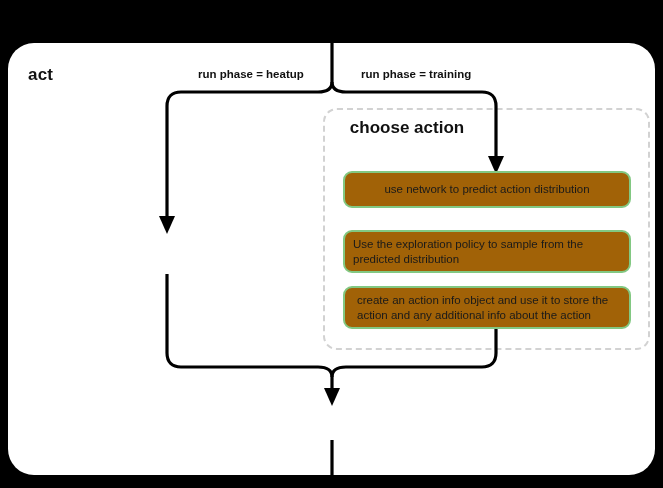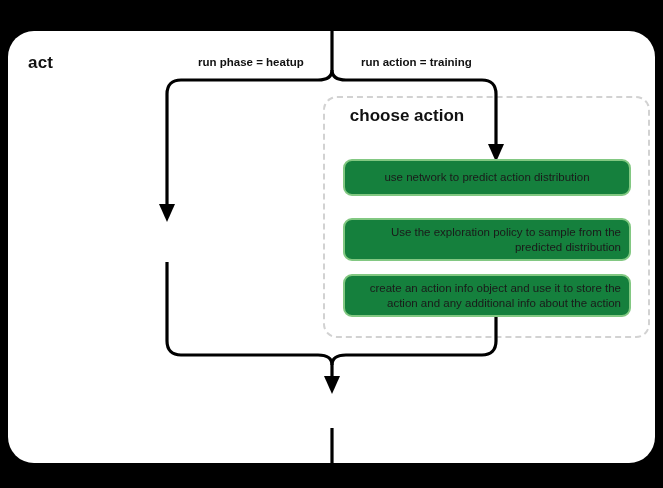--- a/index.html
+++ b/index.html
@@ -11,21 +11,21 @@
   body {
     width: 663px;
     height: 488px;
     overflow: hidden;
     font-family: "Liberation Sans", sans-serif;
     position: relative;
   }
 
   #stage {
     position: absolute;
-    left: 0; top: 0;
+    left: 0; top: 12px;
     width: 663px;
     height: 360px;
     background: #000000;
   }
 
   
   .outer-panel {
     position: absolute;
     left: 8px;
     top: 31px;
@@ -67,27 +67,27 @@
     font-weight: bold;
     color: #111111;
     line-height: 21px;
     text-align: center;
   }
 
   
   .gbox {
     position: absolute;
     box-sizing: border-box;
-    background: #15803d;
+    background: #a16207;
     border: 2px solid #82c882;
     border-radius: 9px;
     display: flex;
     align-items: center;
     justify-content: center;
-    text-align: right;
+    text-align: left;
     font-size: 11.5px;
     color: #1a1a1a;
     line-height: 15px;
     padding: 3px 8px;
   }
 
   .box-sample    { left: 20px;  top: 219px; width: 293px; height: 43px; }
   .box-predict   { left: 343px; top: 159px; width: 288px; height: 37px; }
   .box-explore   { left: 343px; top: 218px; width: 288px; height: 43px; }
   .box-create    { left: 343px; top: 274px; width: 288px; height: 43px; padding-left: 12px; }
@@ -142,21 +142,21 @@
       <path d="M332,428 L332,488"></path>
     </g>
     <g fill="#000000">
       <polygon points="167,222 159,204 175,204"></polygon>
       <polygon points="496,162 488,144 504,144"></polygon>
       <polygon points="332,394 324,376 340,376"></polygon>
     </g>
   </svg>
 
   <div class="edge-label label-heatup">run phase = heatup</div>
-  <div class="edge-label label-training">run action = training</div>
+  <div class="edge-label label-training">run phase = training</div>
 
 
   <div class="gbox box-predict">
     <span>use network to predict action distribution</span>
   </div>
 
   <div class="gbox box-explore">
     <span>Use the exploration policy to sample from the predicted distribution</span>
   </div>
 

